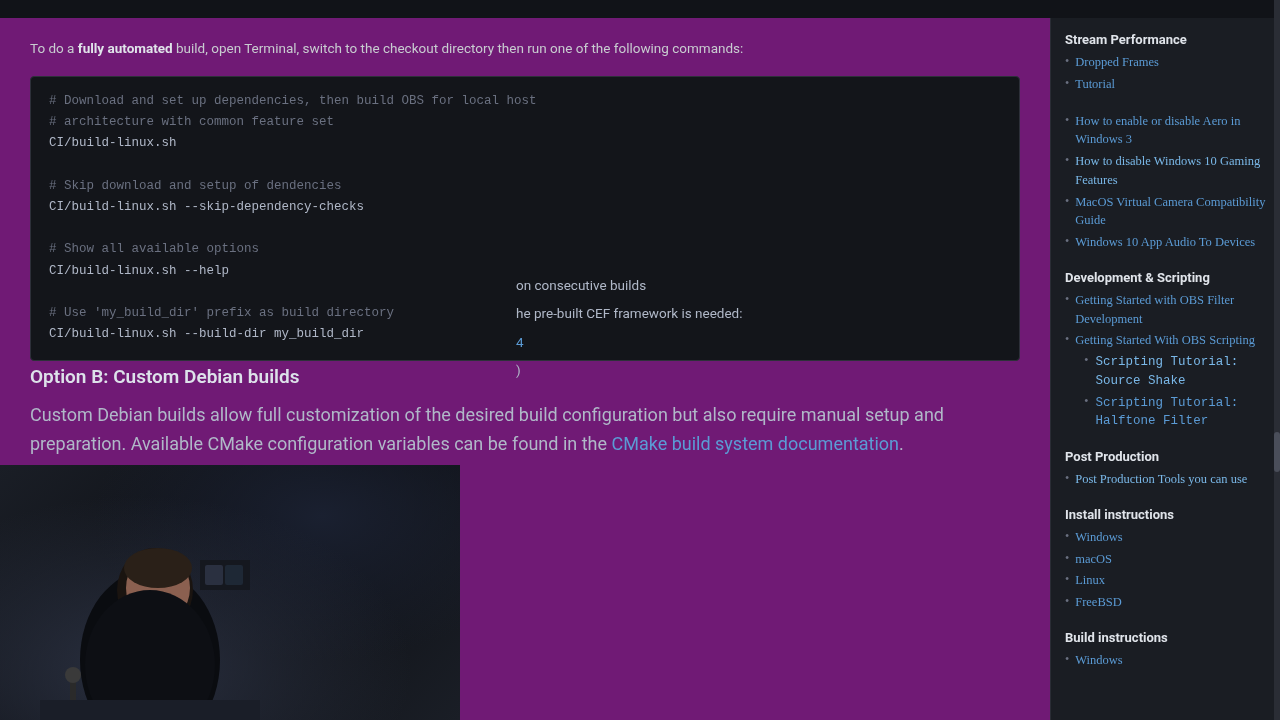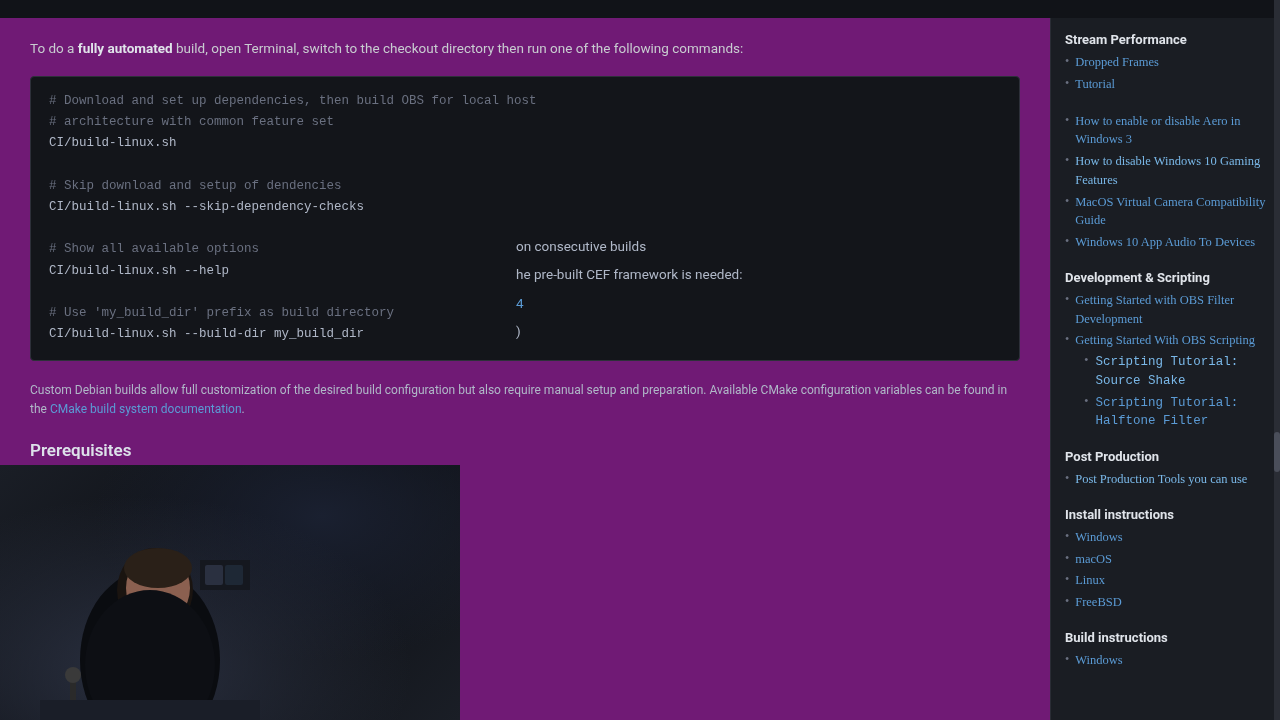--- a/index.html
+++ b/index.html
@@ -49,40 +49,39 @@
     }
 
     .code-block {
       background: #13151a;
       border: 1px solid #2d3039;
       border-radius: 4px;
       padding: 14px 18px;
       font-family: 'Courier New', Courier, monospace;
       font-size: 12.5px;
       color: #b0b8c8;
-      margin-bottom: 20px;
       line-height: 1.7;
     }
 
     .code-block .comment {
       color: #6a7080;
     }
 
     .section-heading {
       color: #dde2ea;
       font-size: 19px;
       font-weight: 600;
       margin-bottom: 12px;
       margin-top: 4px;
     }
 
     .section-text {
       color: #b0b8c8;
       line-height: 1.65;
-      font-size: 12px;
+      font-size: 18px;
       margin-bottom: 20px;
     }
 
     .section-text a {
       color: #5b9bd5;
       text-decoration: none;
     }
 
     .sub-heading {
       color: #dde2ea;
@@ -247,20 +246,21 @@
       <span class="comment"># Skip download and setup of dendencies</span><br>
       <span>CI/build-linux.sh --skip-dependency-checks</span><br>
       <br>
       <span class="comment"># Show all available options</span><br>
       <span>CI/build-linux.sh --help</span><br>
       <br>
       <span class="comment"># Use 'my_build_dir' prefix as build directory</span><br>
       <span>CI/build-linux.sh --build-dir my_build_dir</span>
     </div>
 
+    <h2 class="section-heading">Option B: Custom Debian builds</h2>
 
     <p class="section-text">
       <span>Custom Debian builds allow full customization of the desired build configuration but also require manual setup and preparation. Available CMake configuration variables can be found in the</span>
       <a href="#" class="cef-link">CMake build system documentation</a><span>.</span>
     </p>
 
     <h3 class="sub-heading">Prerequisites</h3>
 
     <div style="height:20px;"></div>
 

